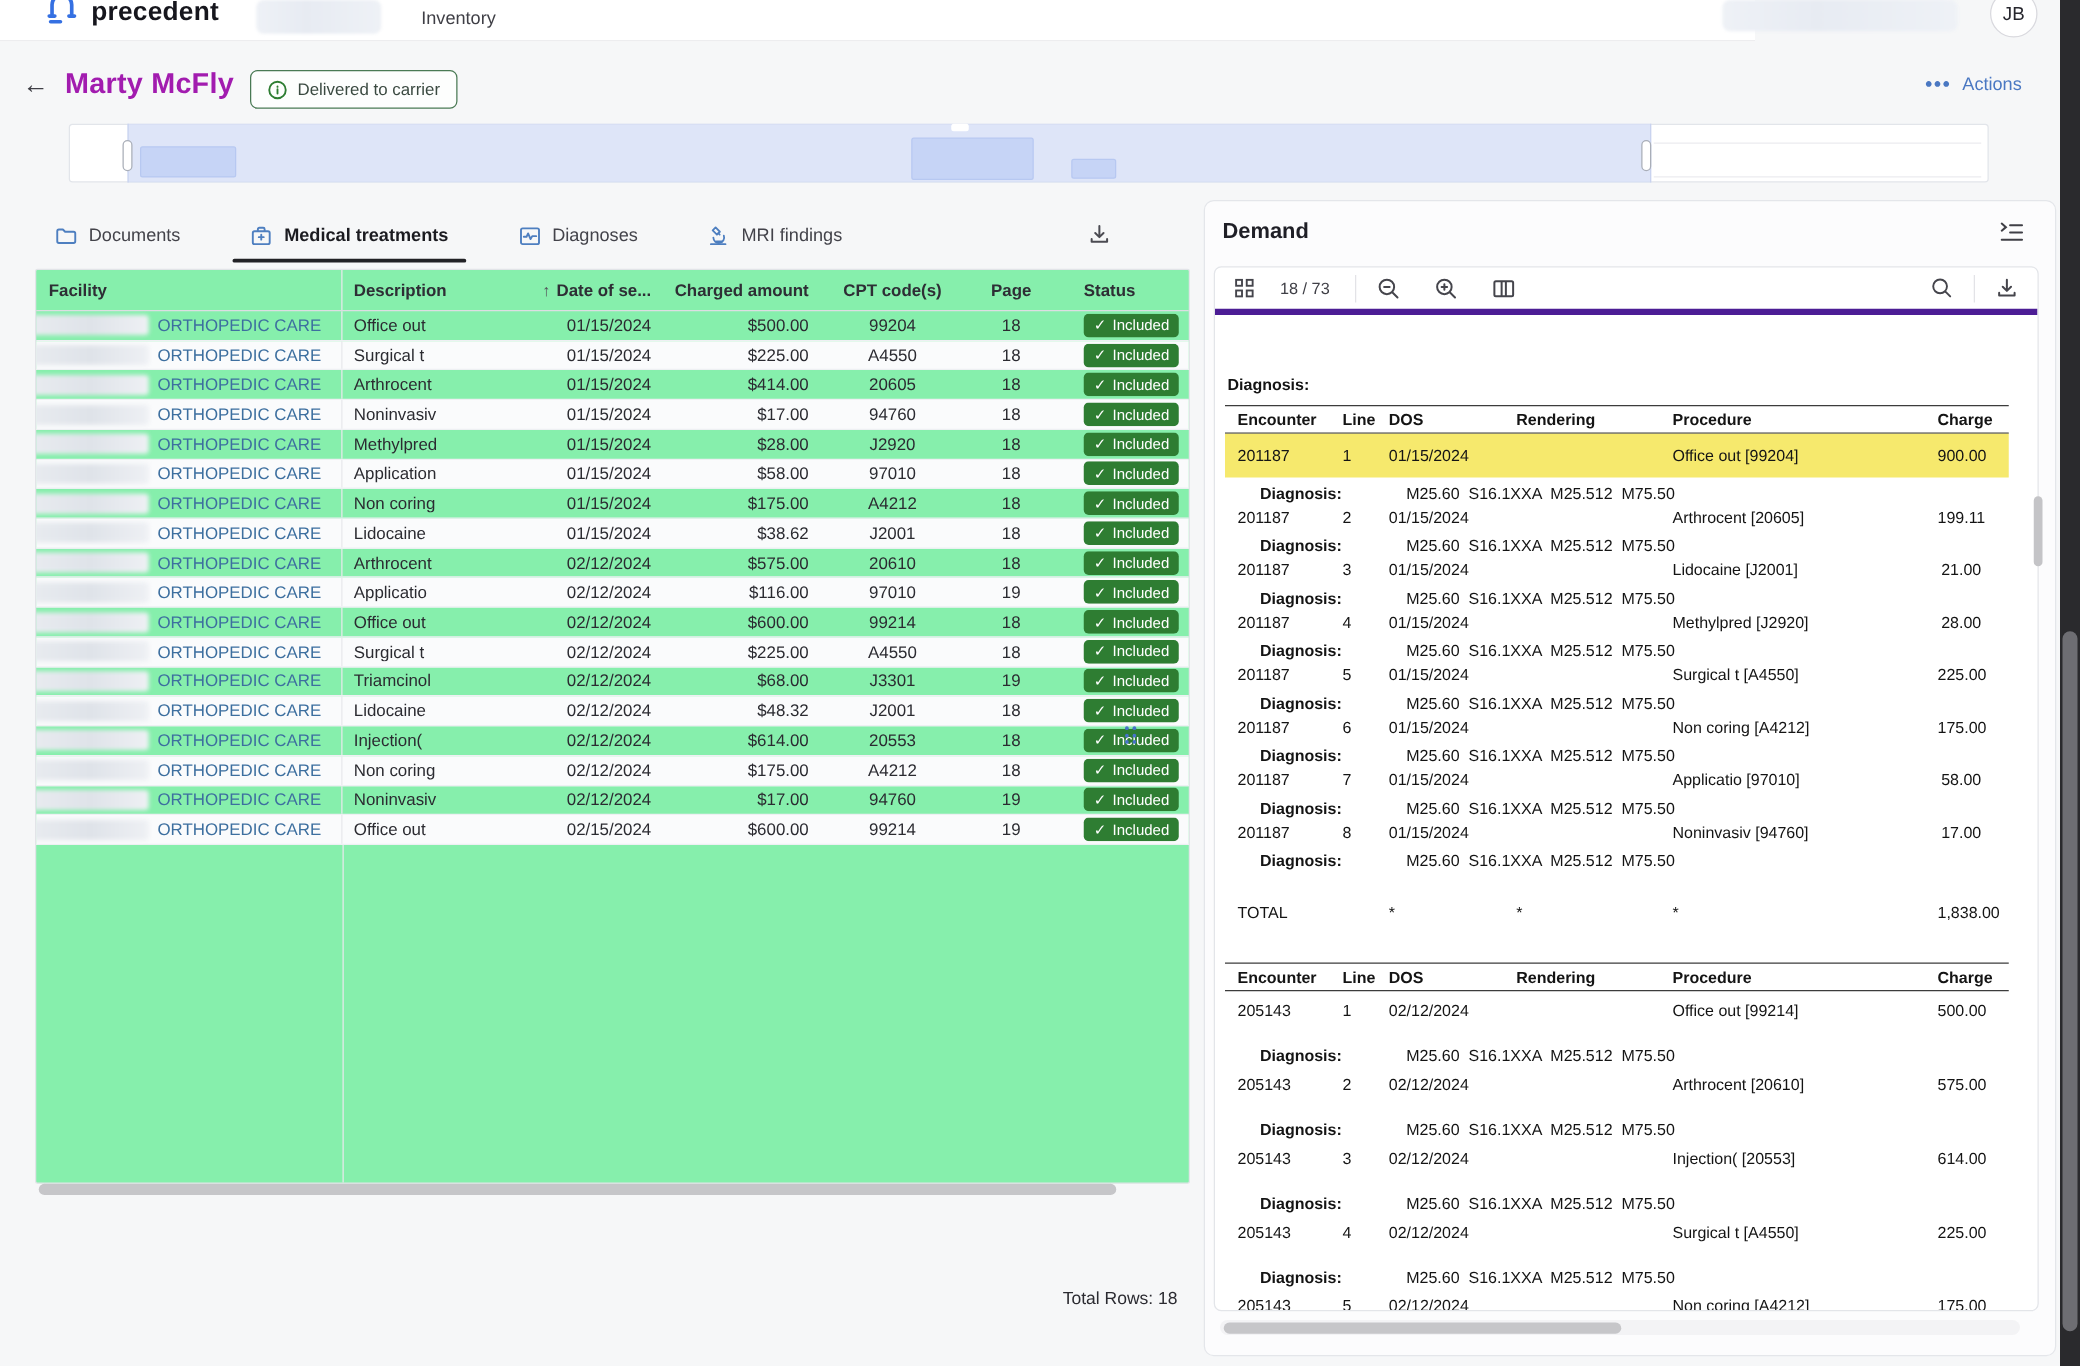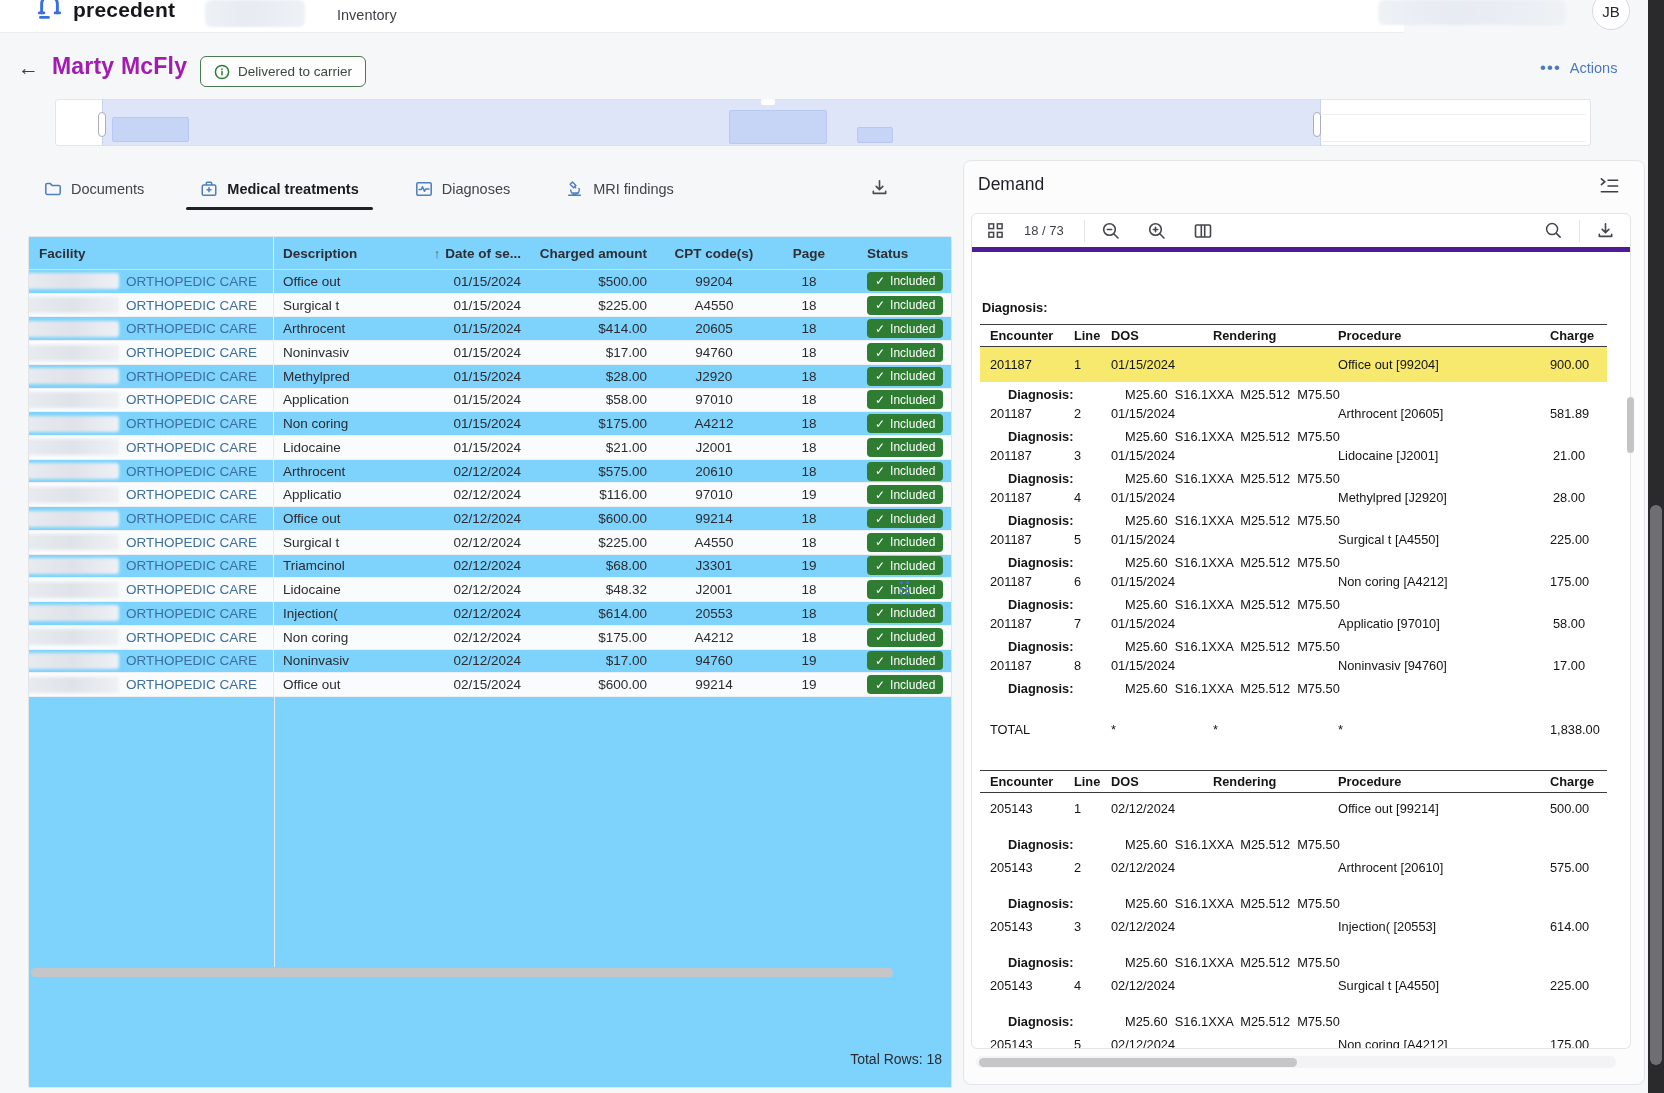--- a/index.html
+++ b/index.html
@@ -34,21 +34,21 @@
 .tl-block{position:absolute;background:#c6d4f6;border:1px solid #b7c8f1;border-radius:2px}
 
 
 .tabs{position:absolute;left:42px;top:168px;display:flex;align-items:center;gap:52px;height:42px}
 .tab{display:flex;align-items:center;gap:9px;font-size:14.5px;color:#43434a;cursor:pointer;position:relative;padding:4px 2px}
 .tab .ticon{color:#4e7fc0}
 .tab.active{color:#1b1b20;font-weight:600}
 .tab.active:after{content:"";position:absolute;left:-12px;right:-12px;bottom:-8px;height:3px;background:#222226;border-radius:2px}
 .export-btn{position:absolute;left:870px;top:178px;color:#4b4b52;cursor:pointer}
 
-.tableCard{position:absolute;left:28px;top:236px;width:924px;height:852px;background:#7dd3fc;border:1px solid #e2e4e8;border-radius:2px}
+.tableCard{position:absolute;left:28px;top:215px;width:924px;height:732px;background:#86efac;border:1px solid #e2e4e8;border-radius:2px}
 .thead{display:flex;height:33px;align-items:center;border-bottom:1px solid #dcdee2;font-weight:600;font-size:13.5px;color:#2e2e35}
 .trow{display:flex;height:23.72px;align-items:center;font-size:13.5px;color:#2b2b31;border-bottom:1px solid #eef0f3;cursor:pointer}
 .trow.alt{background:#fafbfc}
 .cell{flex:none;display:flex;align-items:center;overflow:hidden;white-space:nowrap}
 .c-fac{width:245px;justify-content:flex-end;padding-right:16px;border-right:1px solid #e7e9ec;height:100%}
 .thead .c-fac{justify-content:flex-start;padding-left:10px}
 .c-desc{width:140px;padding-left:9px}
 .c-date{width:120px;justify-content:flex-end;padding-right:13px}
 .c-amt{width:120px;justify-content:flex-end;padding-right:7px}
 .c-cpt{width:120px;justify-content:center}
@@ -61,21 +61,21 @@
 .fac-colline{position:absolute;left:245px;top:460px;width:1px;height:270px;background:#e7e9ec}
 .hsb-left{position:absolute;left:2px;top:731px;width:862px;height:9px;background:#c6c6c9;border-radius:5px;cursor:pointer}
 .tfooter{position:absolute;right:9px;top:814px;font-size:14px;color:#2b2b31}
 
 
 .draggrip{position:absolute;left:900px;top:581px;width:10px;height:19px;display:grid;grid-template-columns:3px 3px;grid-auto-rows:3px;gap:2.5px;cursor:col-resize}
 .draggrip i{background:#4673c9;border-radius:50%}
 
 
 .demandCard{position:absolute;left:963px;top:160px;width:682px;height:925px;background:#fcfcfd;border:1px solid #e4e6ea;border-radius:8px}
-.demand-title{position:absolute;left:14px;top:13px;font-size:17.5px;font-weight:400;color:#1f1f26}
+.demand-title{position:absolute;left:14px;top:13px;font-size:17.5px;font-weight:700;color:#1f1f26}
 .collapse-ic{position:absolute;left:635px;top:15px;color:#3f3f46;cursor:pointer}
 .viewer{position:absolute;left:7px;top:52px;width:660px;height:836px;background:#fff;border:1px solid #e3e5e9;border-radius:6px;overflow:hidden}
 .vtoolbar{display:flex;align-items:center;height:38px;border-bottom:5px solid #4c1d95;padding:0 15px;color:#45454c}
 .vtb-gap{width:20px;flex:none}
 .vtb-div{width:1px;height:22px;background:#e3e3e7;flex:none}
 .pageind{font-size:13px;color:#3f3f46;white-space:pre}
 .vtb-btn{cursor:pointer;color:#45454c;flex:none}
 .spacer{flex:1}
 
 
@@ -338,21 +338,21 @@
             </span>
           </div>
         </div>
         <div class="trow alt">
           <div class="cell c-fac">
             <span class="fac-redact"></span>
             <span class="fac-link">ORTHOPEDIC CARE</span>
           </div>
           <div class="cell c-desc">Lidocaine</div>
           <div class="cell c-date">01/15/2024</div>
-          <div class="cell c-amt">$21.00</div>
+          <div class="cell c-amt">$38.62</div>
           <div class="cell c-cpt">J2001</div>
           <div class="cell c-page">18</div>
           <div class="cell c-status">
             <span class="badge">
               <span>✓</span>
               <span>Included</span>
             </span>
           </div>
         </div>
         <div class="trow">
@@ -624,21 +624,21 @@
             <div class="ddiag">
               <span class="dlabel">Diagnosis:</span>
               <span class="dcodes">M25.60  S16.1XXA  M25.512  M75.50</span>
             </div>
             <div class="drow dgrid">
               <span class="dcell">201187</span>
               <span class="dcell">2</span>
               <span class="dcell">01/15/2024</span>
               <span class="dcell"><span class="rblur"></span></span>
               <span class="dcell">Arthrocent [20605]</span>
-              <span class="dcell right">581.89</span>
+              <span class="dcell right">199.11</span>
             </div>
             <div class="ddiag">
               <span class="dlabel">Diagnosis:</span>
               <span class="dcodes">M25.60  S16.1XXA  M25.512  M75.50</span>
             </div>
             <div class="drow dgrid">
               <span class="dcell">201187</span>
               <span class="dcell">3</span>
               <span class="dcell">01/15/2024</span>
               <span class="dcell"><span class="rblur"></span></span>

